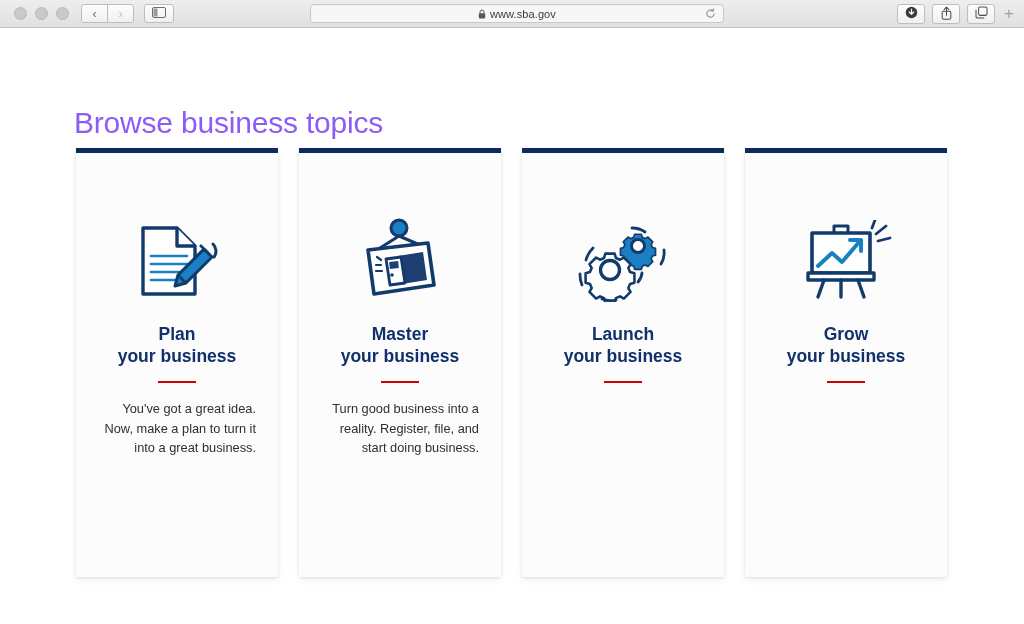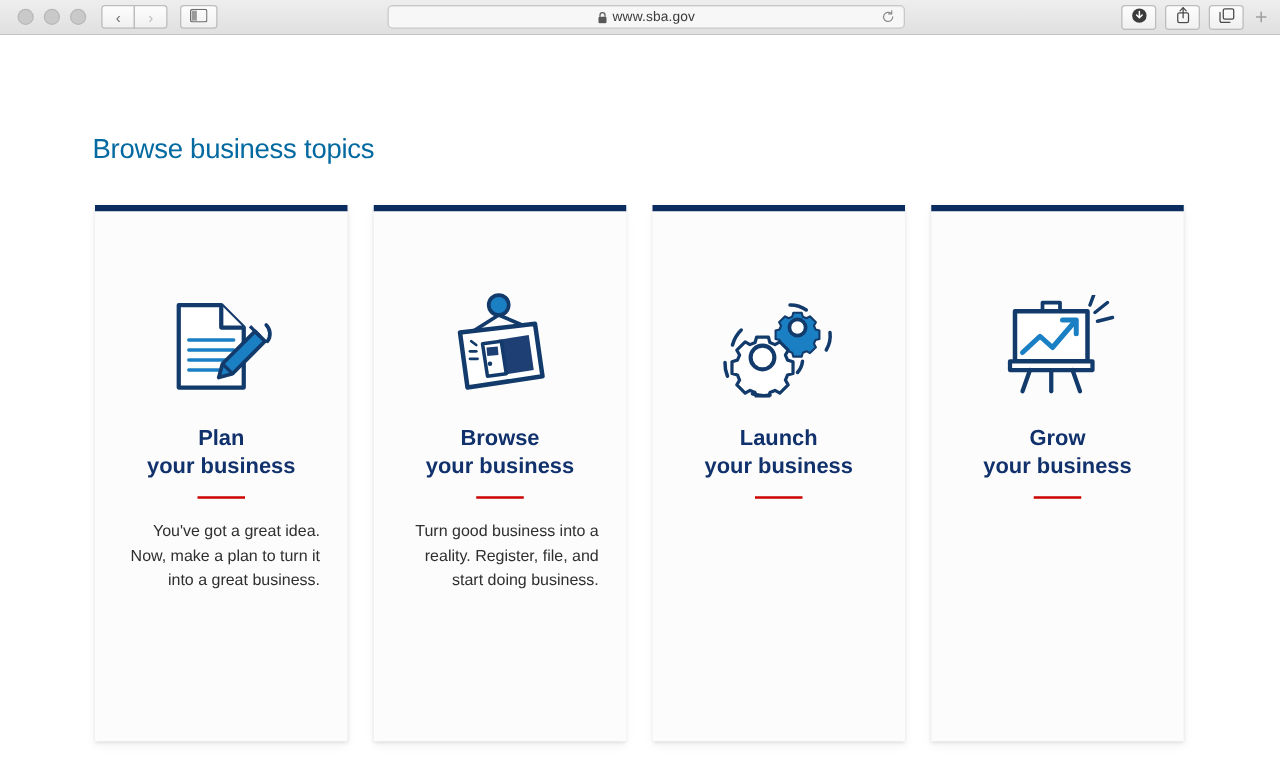--- a/index.html
+++ b/index.html
@@ -122,31 +122,31 @@
     position: relative;
     width: 1024px;
     height: 596px;
     background: #ffffff;
     box-sizing: border-box;
   }
   .page-title {
     position: absolute;
     left: 74px;
     top: 78px;
-    font-size: 22px;
-    color: #0369a1;
+    font-size: 30px;
+    color: #8b5cf6;
     font-weight: 400;
     letter-spacing: -0.2px;
     white-space: nowrap;
   }
 
   .cards {
     position: absolute;
     left: 76px;
-    top: 136px;
+    top: 120px;
     width: 872px;
     display: flex;
     gap: 21px;
   }
   .card {
     width: 202px;
     height: 429px;
     box-sizing: border-box;
     background: #fcfcfd;
     border-top: 5px solid #0b2c5e;
@@ -302,21 +302,21 @@
           <rect x="35.5" y="43.5" width="9" height="7" fill="#1d3f74" transform="rotate(-5 40 47)"></rect>
           <circle cx="38" cy="57" r="1.8" fill="#123a6b"></circle>
           <g stroke="#123a6b" stroke-width="2.2" stroke-linecap="round">
             <path d="M27 47 h-5"></path>
             <path d="M28 53 h-6"></path>
             <path d="M27 42 l-4 -3"></path>
           </g>
         </svg>
       </div>
       <div class="card-title">
-        <span>Browse</span>
+        <span>Master</span>
         <span class="line2">your business</span>
       </div>
       <div class="card-rule"></div>
       <div class="card-body">Turn good business into a reality. Register, file, and start doing business.</div>
     </div>
 
     <div class="card">
       <div class="card-icon">
         <svg width="94" height="82" viewBox="0 0 94 82">
 

